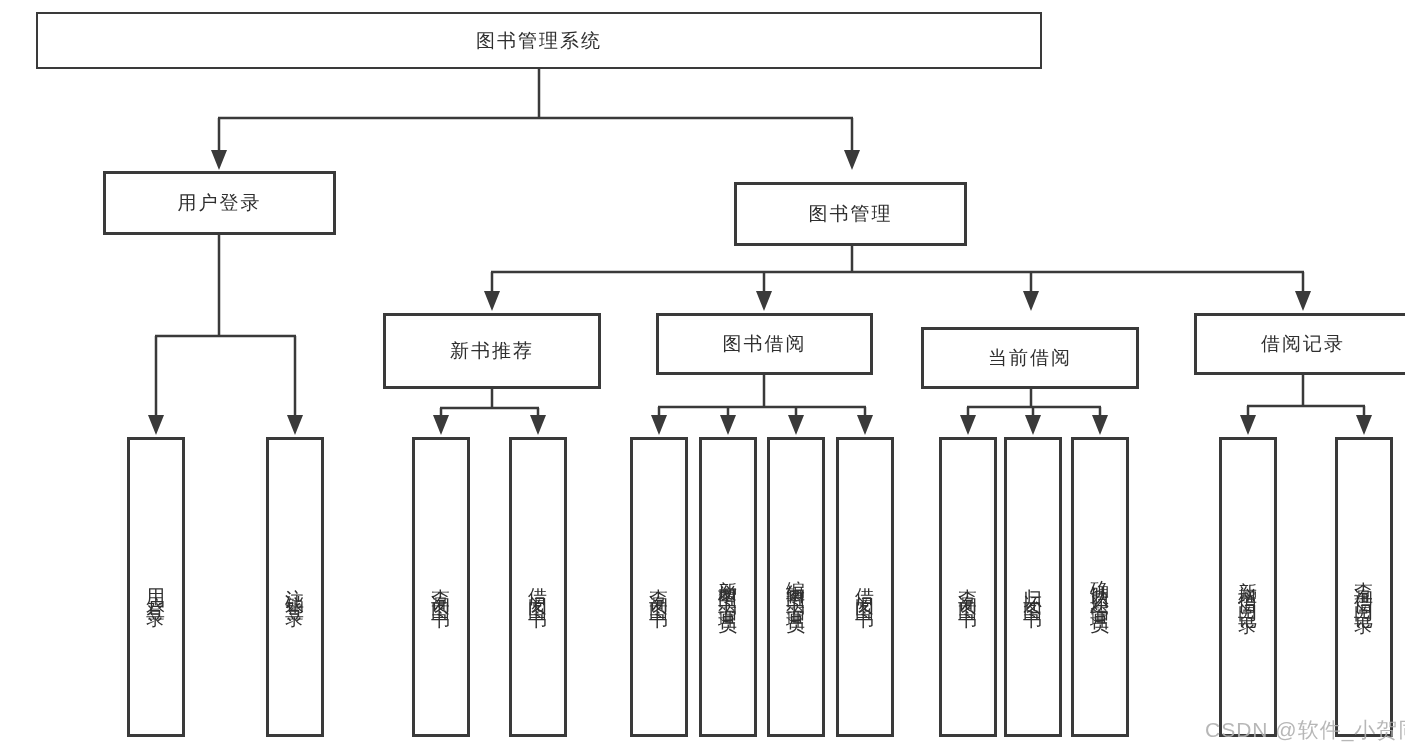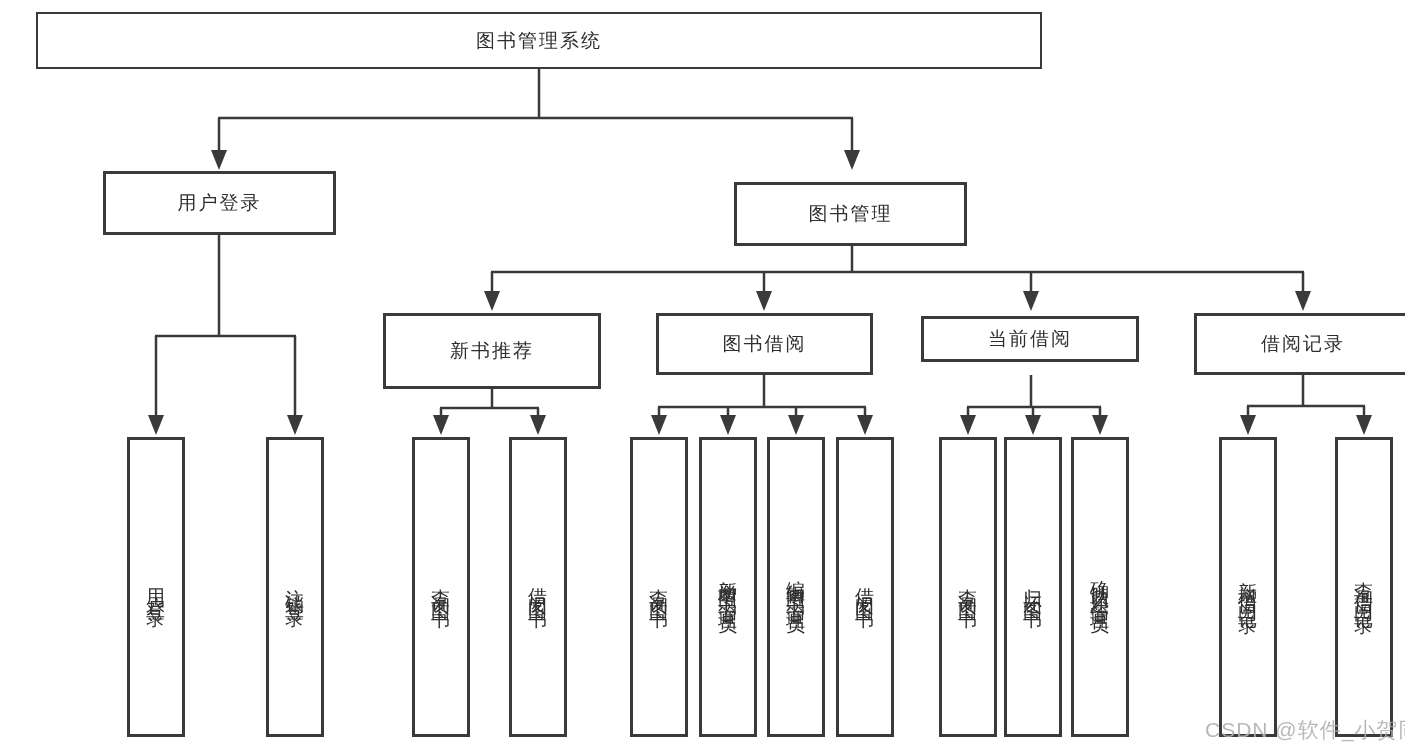--- a/index.html
+++ b/index.html
@@ -100,21 +100,21 @@
   <div class="node h" style="left:712px;top:182px;width:233px;height:64px">
     <span>图书管理</span>
   </div>
 
   <div class="node h" style="left:361px;top:313px;width:218px;height:76px">
     <span>新书推荐</span>
   </div>
   <div class="node h" style="left:634px;top:313px;width:217px;height:62px">
     <span>图书借阅</span>
   </div>
-  <div class="node h" style="left:899px;top:316px;width:218px;height:46px">
+  <div class="node h" style="left:899px;top:327px;width:218px;height:62px">
     <span>当前借阅</span>
   </div>
   <div class="node h" style="left:1172px;top:313px;width:218px;height:62px">
     <span>借阅记录</span>
   </div>
 
   <div class="node v" style="left:105px;top:437px;width:58px;height:300px">
     <span>用户登录</span>
   </div>
   <div class="node v" style="left:244px;top:437px;width:58px;height:300px">

